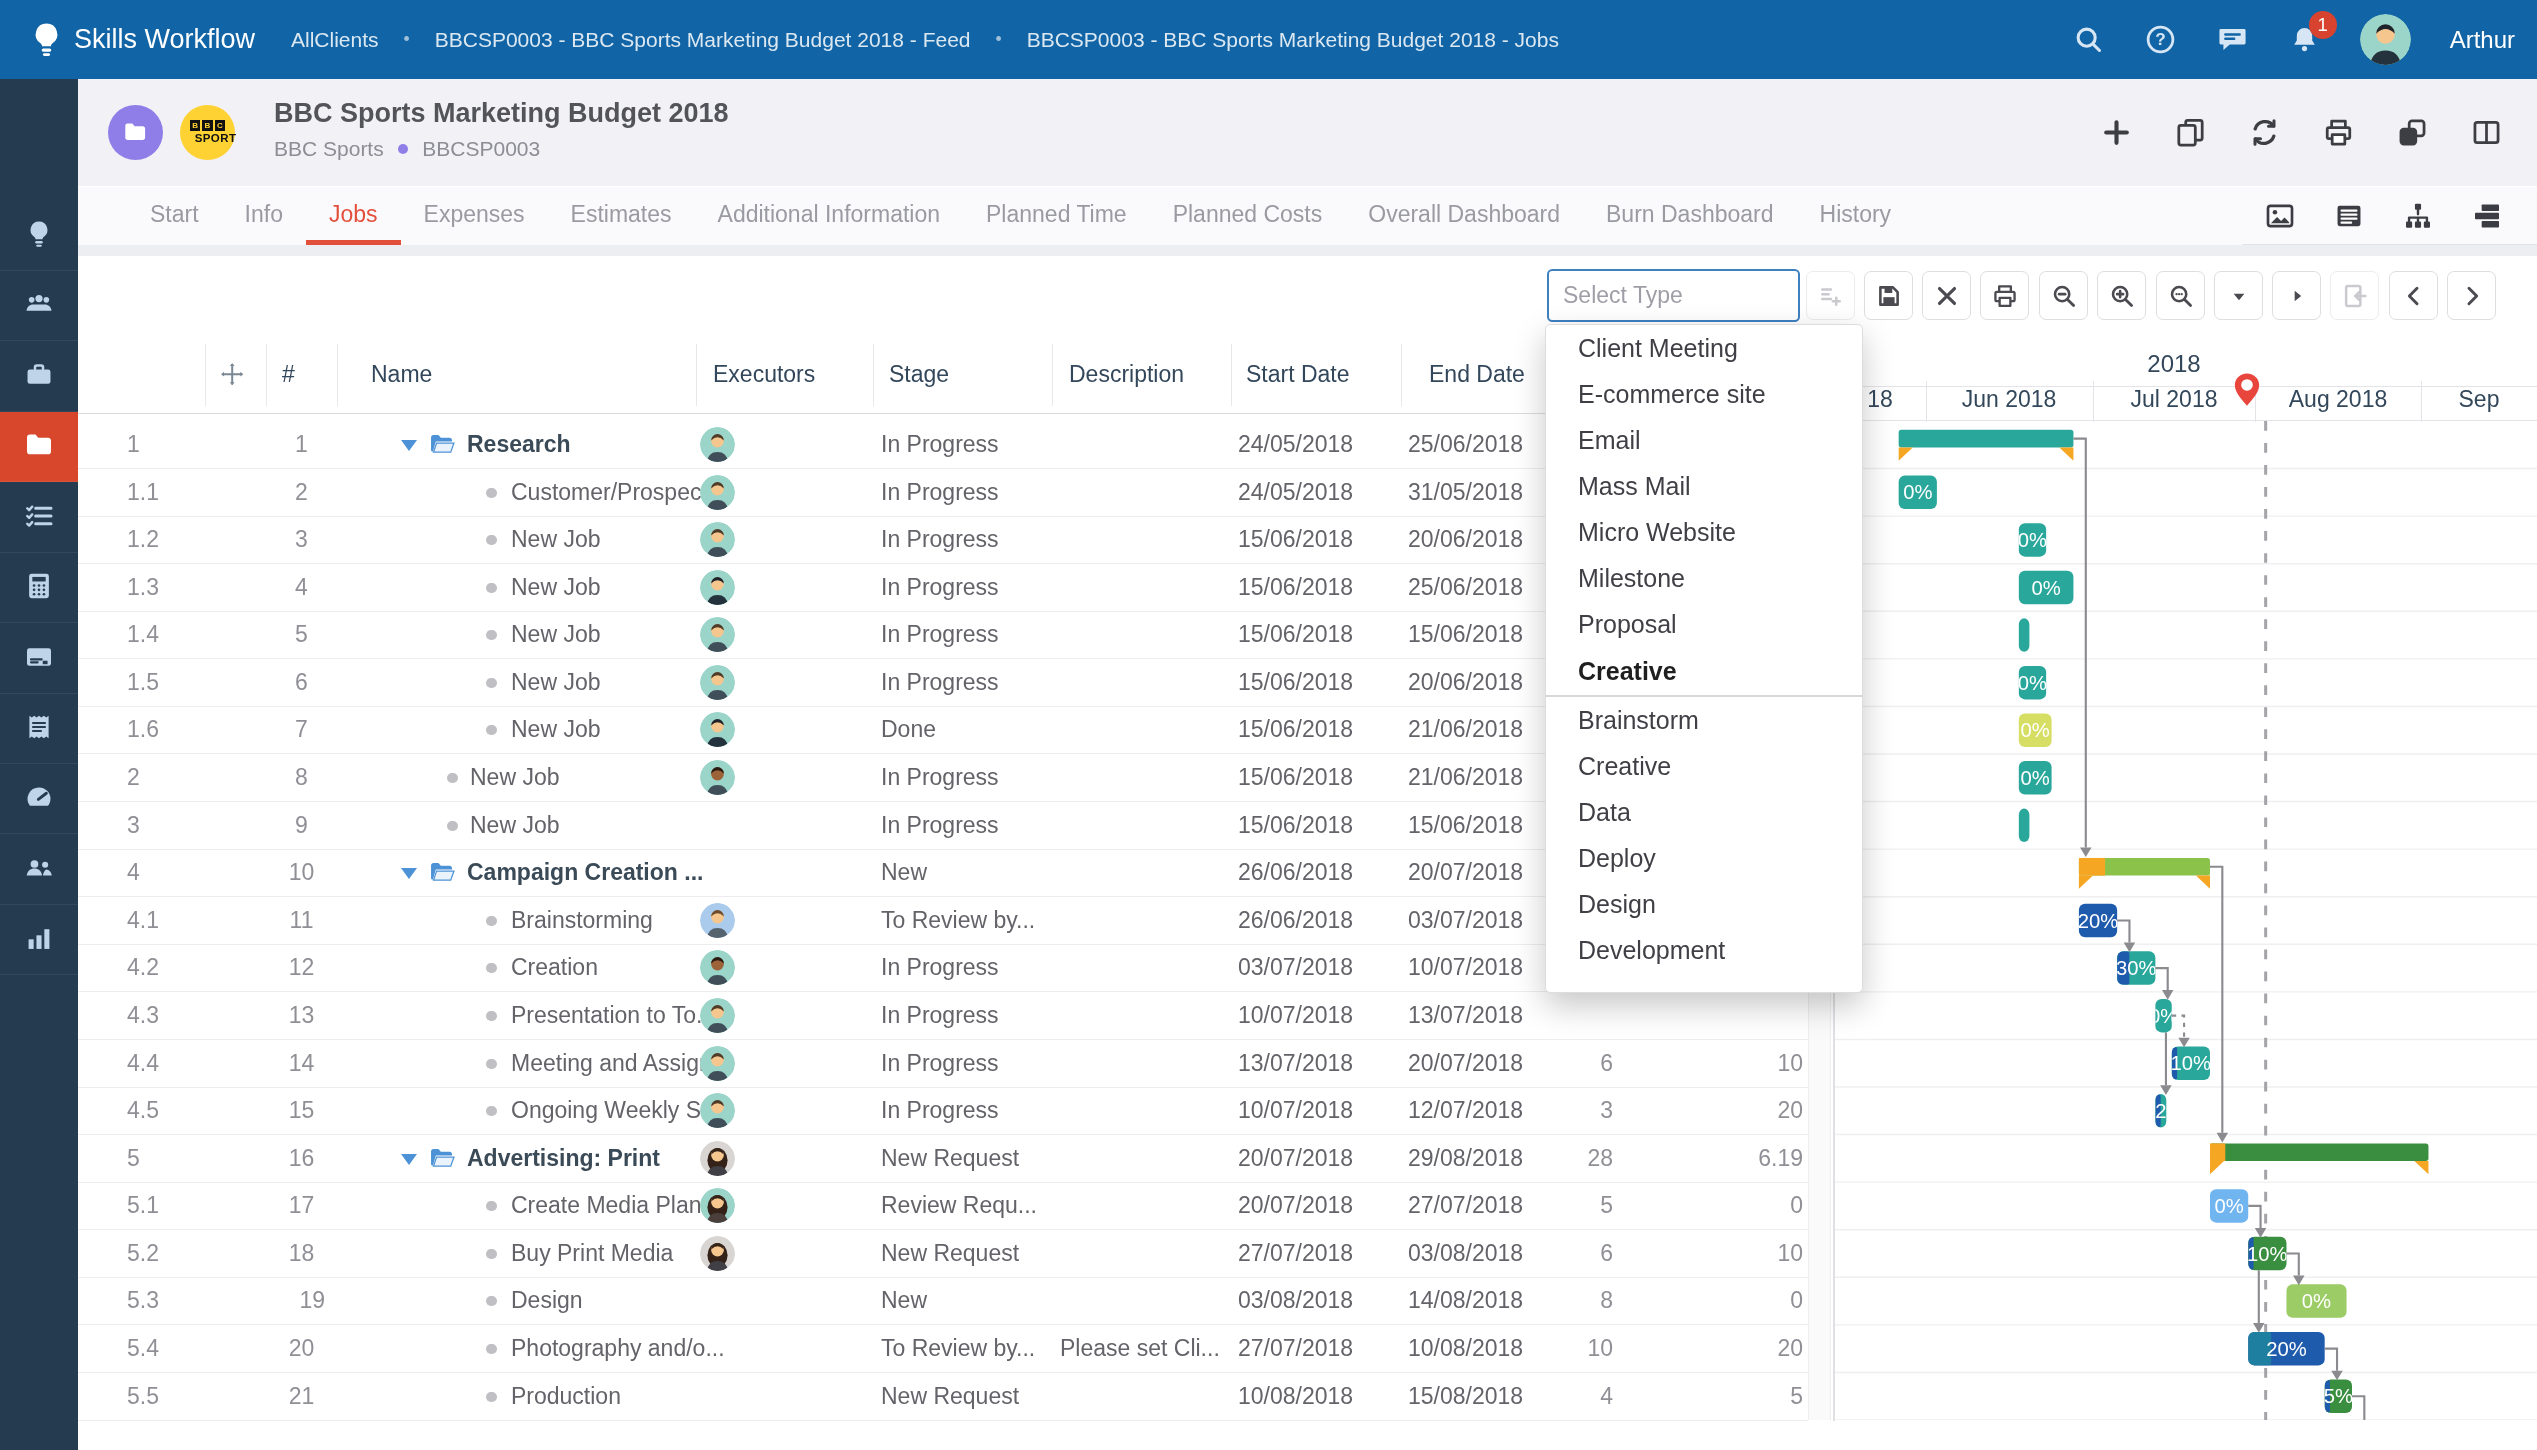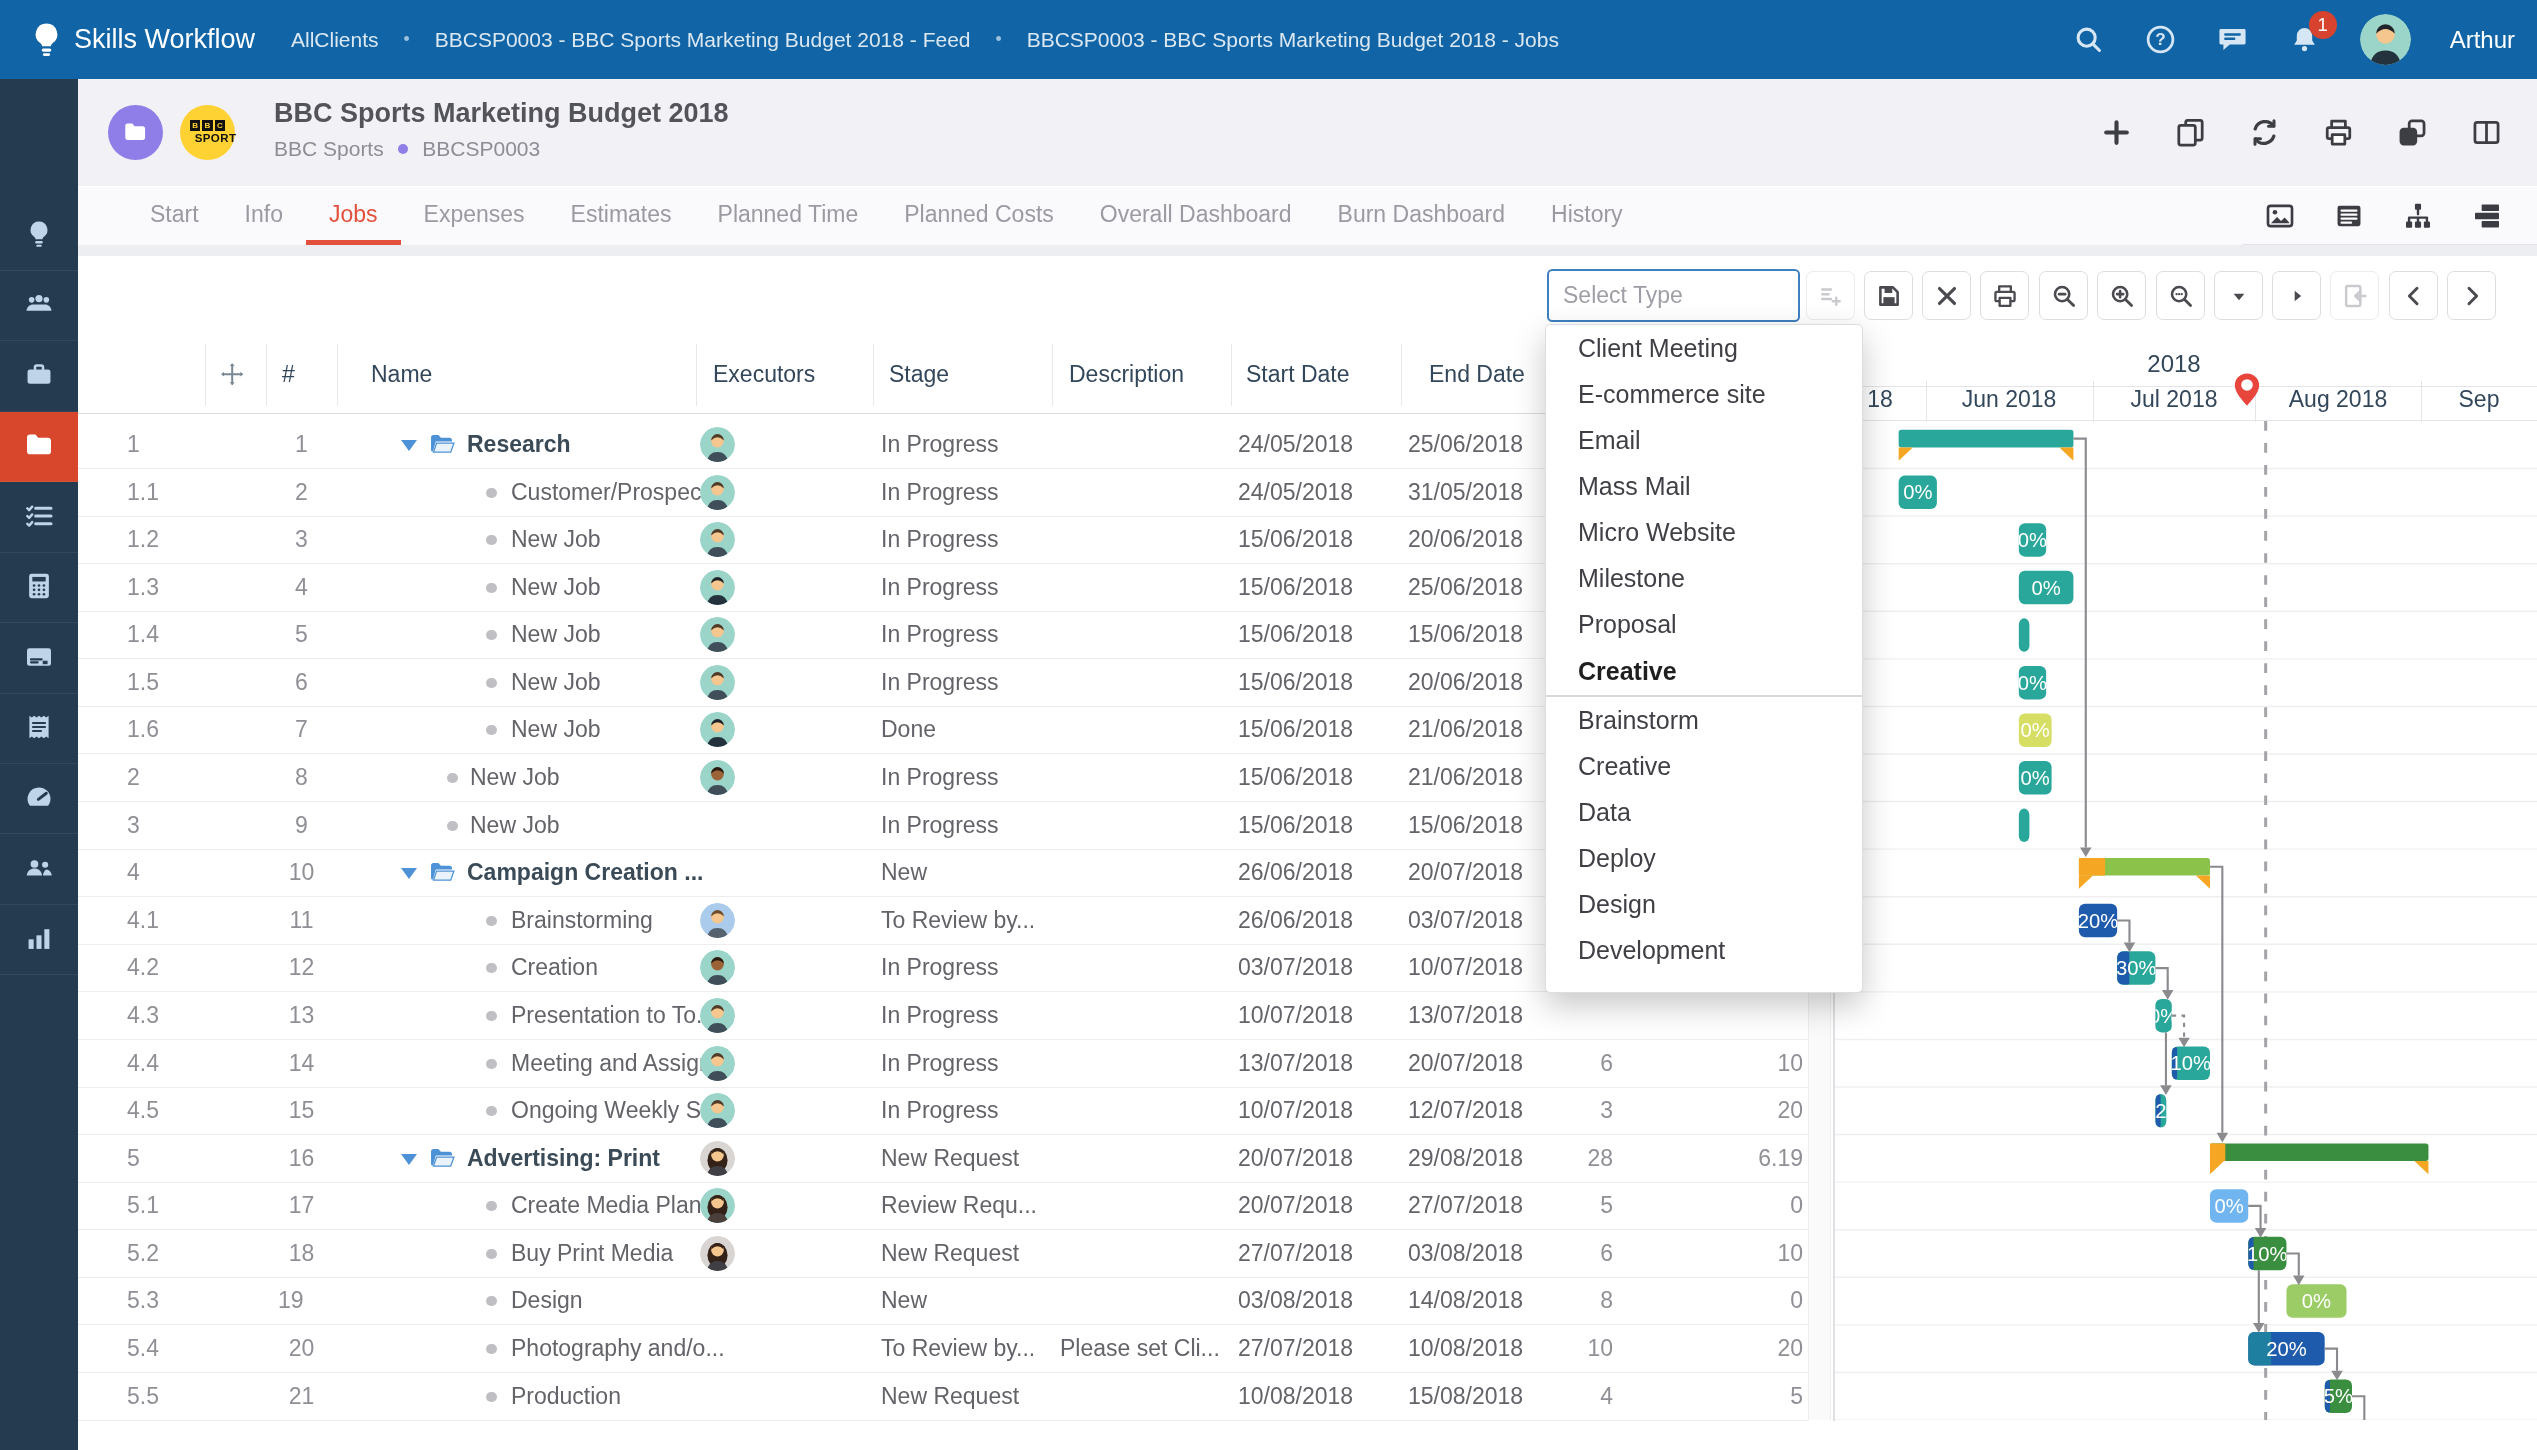--- a/index.html
+++ b/index.html
@@ -277,20 +277,21 @@
       </div>
   </section>
 
   <div class="tabsbg"></div>
   <nav class="tabs">
       <div class="tab">Start</div>
       <div class="tab">Info</div>
       <div class="tab active">Jobs</div>
       <div class="tab">Expenses</div>
       <div class="tab">Estimates</div>
+      <div class="tab">Additional Information</div>
       <div class="tab">Planned Time</div>
       <div class="tab">Planned Costs</div>
       <div class="tab">Overall Dashboard</div>
       <div class="tab">Burn Dashboard</div>
       <div class="tab">History</div>
     </nav>
   <div class="viewicons">
       <span><svg viewBox="0 0 24 24" width="32" height="32" fill="none" stroke="currentColor" stroke-width="2" stroke-linecap="round" stroke-linejoin="round">
           <rect x="3" y="4.4" width="18" height="15.2" rx="2"></rect>
           <circle cx="8.2" cy="9.2" r="1.7" fill="currentColor" stroke="none"></circle>
@@ -838,21 +839,21 @@
             </g>
           </svg></div>
         <div class="cell" style="left:803px">New Request</div>
         <div class="cell" style="left:1160px">27/07/2018</div>
         <div class="cell" style="left:1330px">03/08/2018</div>
         <div class="cell right gray" style="left:1410px;width:125px">6</div>
         <div class="cell right gray" style="left:1577px;width:148px">10</div>
       </div>
       <div class="trow" style="top:856px">
         <div class="cell gray" style="left:49px">5.3</div>
-        <div class="cell gray" style="left:200px;width:71px;text-align:left">19</div>
+        <div class="cell gray" style="left:176px;width:71px;text-align:right">19</div>
         <div class="bullet" style="left:408px"></div>
         <div class="cell" style="left:433px">Design</div>
         <div class="cell" style="left:803px">New</div>
         <div class="cell" style="left:1160px">03/08/2018</div>
         <div class="cell" style="left:1330px">14/08/2018</div>
         <div class="cell right gray" style="left:1410px;width:125px">8</div>
         <div class="cell right gray" style="left:1577px;width:148px">0</div>
       </div>
       <div class="trow" style="top:904px">
         <div class="cell gray" style="left:49px">5.4</div>

